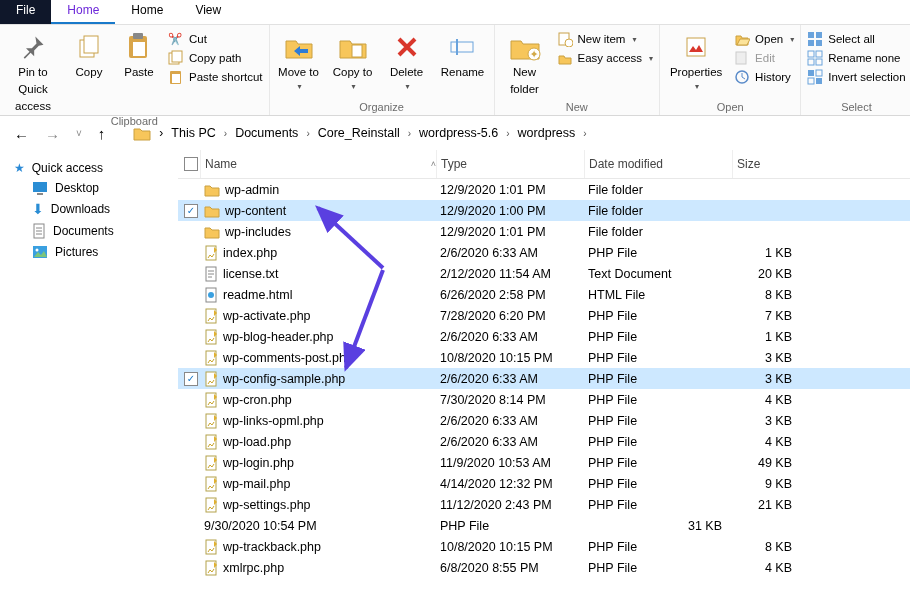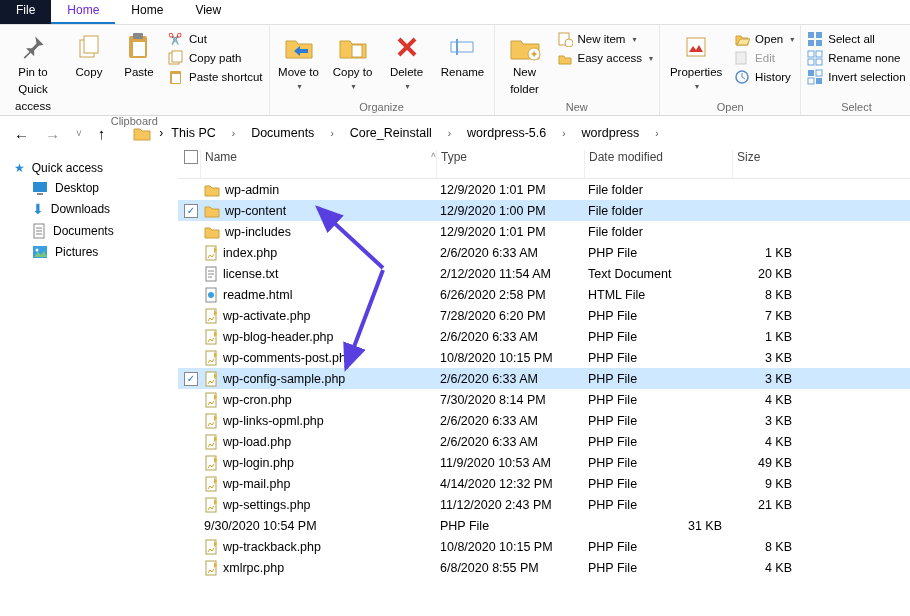--- a/index.html
+++ b/index.html
@@ -15,30 +15,30 @@
 .r-big .icn{width:32px;height:32px;display:flex;align-items:center;justify-content:center}
 .r-big-txt{font-size:11.5px;text-align:center;line-height:17px}
 .r-list{display:flex;flex-direction:column;gap:3px;padding-top:4px}
 .r-li{display:flex;align-items:center;gap:5px;font-size:11.5px;white-space:nowrap}
 .r-li .icn{width:16px;height:16px;display:flex;align-items:center;justify-content:center}
 .dd{font-size:8px;color:#555;margin-left:2px}
 .grey{color:#9a9a9a}
 .nav{display:flex;align-items:center;height:34px;padding:0 10px;gap:8px}
 .nav .arr{font-size:15px;color:#888;padding:0 4px}
 .nav .arr.on{color:#000}
-.crumbs{display:flex;align-items:center;gap:16px;font-size:12.5px}
+.crumbs{display:flex;align-items:center;gap:8px;font-size:12.5px}
 .crumbs .sep{color:#555;font-size:10px}
 .body{display:flex;height:468px}
 .side{width:164px;padding:8px 0 0 14px}
 .side-item{display:flex;align-items:center;gap:7px;padding:3px 0}
 .side-item.sub{padding-left:18px}
 .cols,.row{display:grid;grid-template-columns:22px 236px 148px 148px 70px}
 .files{flex:1;overflow:auto}
 .cols{height:28px;align-items:center;border-bottom:1px solid #e8e8e8;color:#444;font-size:12px}
-.cols .hc{padding-left:4px;display:flex;align-items:flex-start;gap:6px;border-left:1px solid #eee;height:100%}
+.cols .hc{padding-left:4px;display:flex;align-items:center;gap:6px;border-left:1px solid #eee;height:100%}
 .row{height:21px;align-items:center;font-size:12.5px}
 .row.sel{background:#cde8ff}
 .row .cell{padding-left:4px;white-space:nowrap;display:flex;align-items:center;gap:5px}
 .row .cell.sz{justify-content:flex-end;padding-right:10px}
 .cb{width:12px;height:12px;border:1px solid #888;background:#fff;display:inline-flex;align-items:center;justify-content:center;font-size:10px;color:#1979ca}
 svg{display:block}
 .arrow-overlay{position:absolute;left:0;top:0;pointer-events:none}
 </style>
 </head>
 <body>

